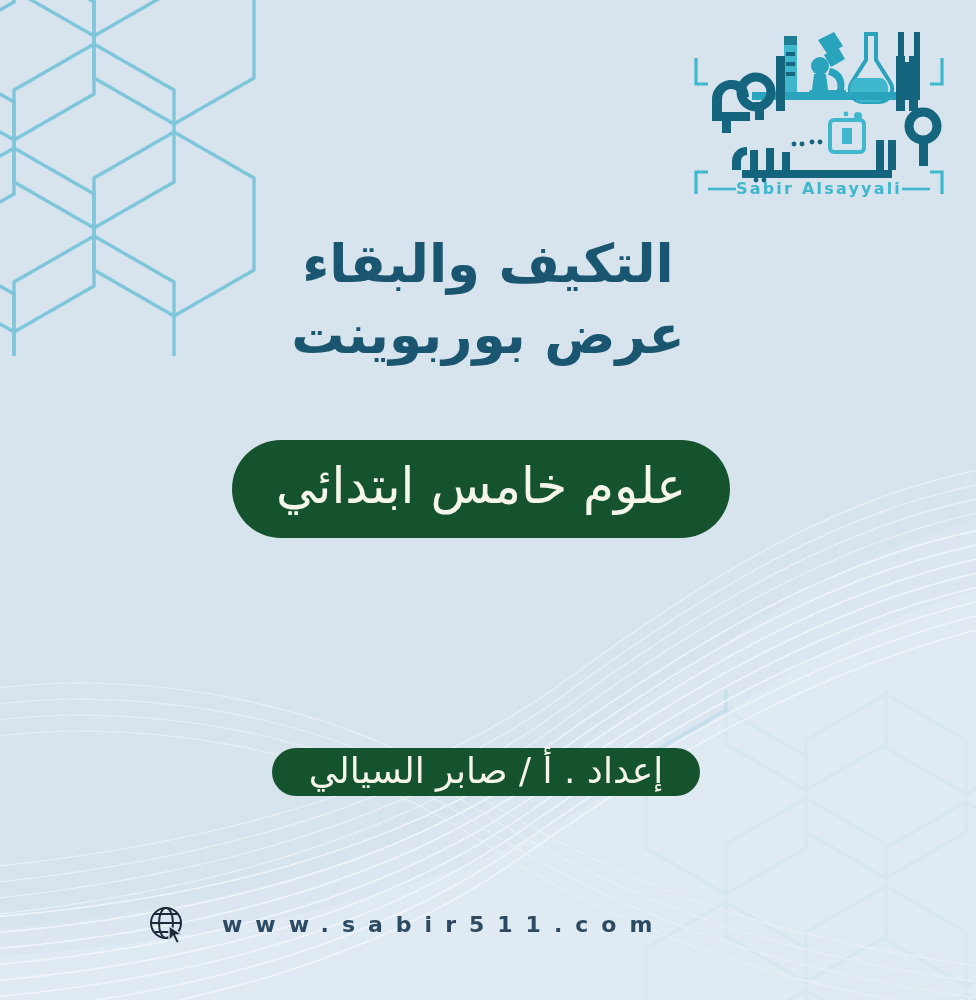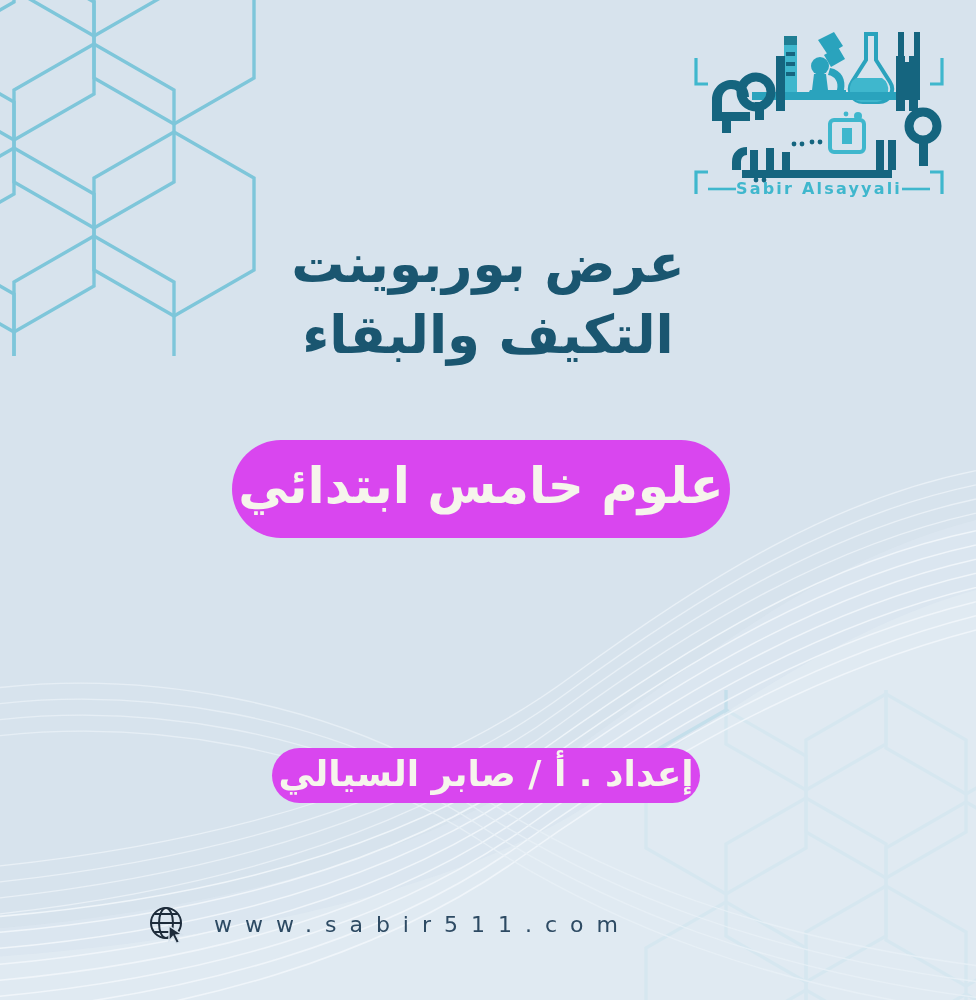--- a/index.html
+++ b/index.html
@@ -69,42 +69,42 @@
     color: #1a5670;
     font-size: 53px;
     font-weight: bold;
     line-height: 1.34;
     letter-spacing: 0px;
   }
   #main-title .line { display: block; }
 
   .pill {
     position: absolute;
-    background: #d946ef;
+    background: #14532d;
     color: #f6f5ec;
     display: flex;
     align-items: center;
     justify-content: center;
-    font-weight: bold;
+    font-weight: normal;
     box-sizing: border-box;
   }
   #grade-pill {
     left: 232px;
     top: 440px;
     width: 498px;
     height: 98px;
     border-radius: 49px;
     font-size: 50px;
     padding-bottom: 6px;
   }
   #author-pill {
     left: 272px;
     top: 748px;
     width: 428px;
-    height: 55px;
+    height: 48px;
     border-radius: 32px;
     font-size: 36px;
     padding-bottom: 4px;
   }
 
   #part-subtitle {
     position: absolute;
     left: 0;
     right: 0;
     top: 602px;
@@ -122,25 +122,25 @@
     display: flex;
     align-items: center;
     direction: ltr;
   }
   #globe-icon {
     width: 42px;
     height: 42px;
     flex: 0 0 auto;
   }
   #site-url {
-    margin-left: 26px;
+    margin-left: 34px;
     color: #2d4a63;
     font-size: 22px;
     letter-spacing: 13px;
-    font-weight: normal;
+    font-weight: bold;
     white-space: nowrap;
   }
 </style>
 </head>
 <body>
 
 <div id="slide">
 
   <svg id="hex-top-left" class="deco" viewBox="0 0 420 420" xmlns="http://www.w3.org/2000/svg">
     <g fill="none" stroke="#7ec6da" stroke-width="3.4">
@@ -290,22 +290,22 @@
     <text x="129" y="172" text-anchor="middle" font-family="DejaVu Sans, Liberation Sans, sans-serif" font-size="16" font-weight="bold" letter-spacing="2.2" fill="#3fb7cd">Sabir Alsayyali</text>
     <g stroke="#3fb7cd" stroke-width="2.6">
       <path d="M18,167 L46,167"></path>
       <path d="M212,167 L240,167"></path>
     </g>
   </svg>
 
   <div id="content">
 
     <div id="main-title">
+      <span class="line">التكيف والبقاء</span>
       <span class="line">عرض بوربوينت</span>
-      <span class="line">التكيف والبقاء</span>
     </div>
 
     <div id="grade-pill" class="pill">علوم خامس ابتدائي</div>
 
 
     <div id="author-pill" class="pill">إعداد . أ / صابر السيالي</div>
 
     <div id="footer">
       <svg id="globe-icon" viewBox="0 0 42 42" xmlns="http://www.w3.org/2000/svg">
         <g fill="none" stroke="#1d2b3a" stroke-width="2">

